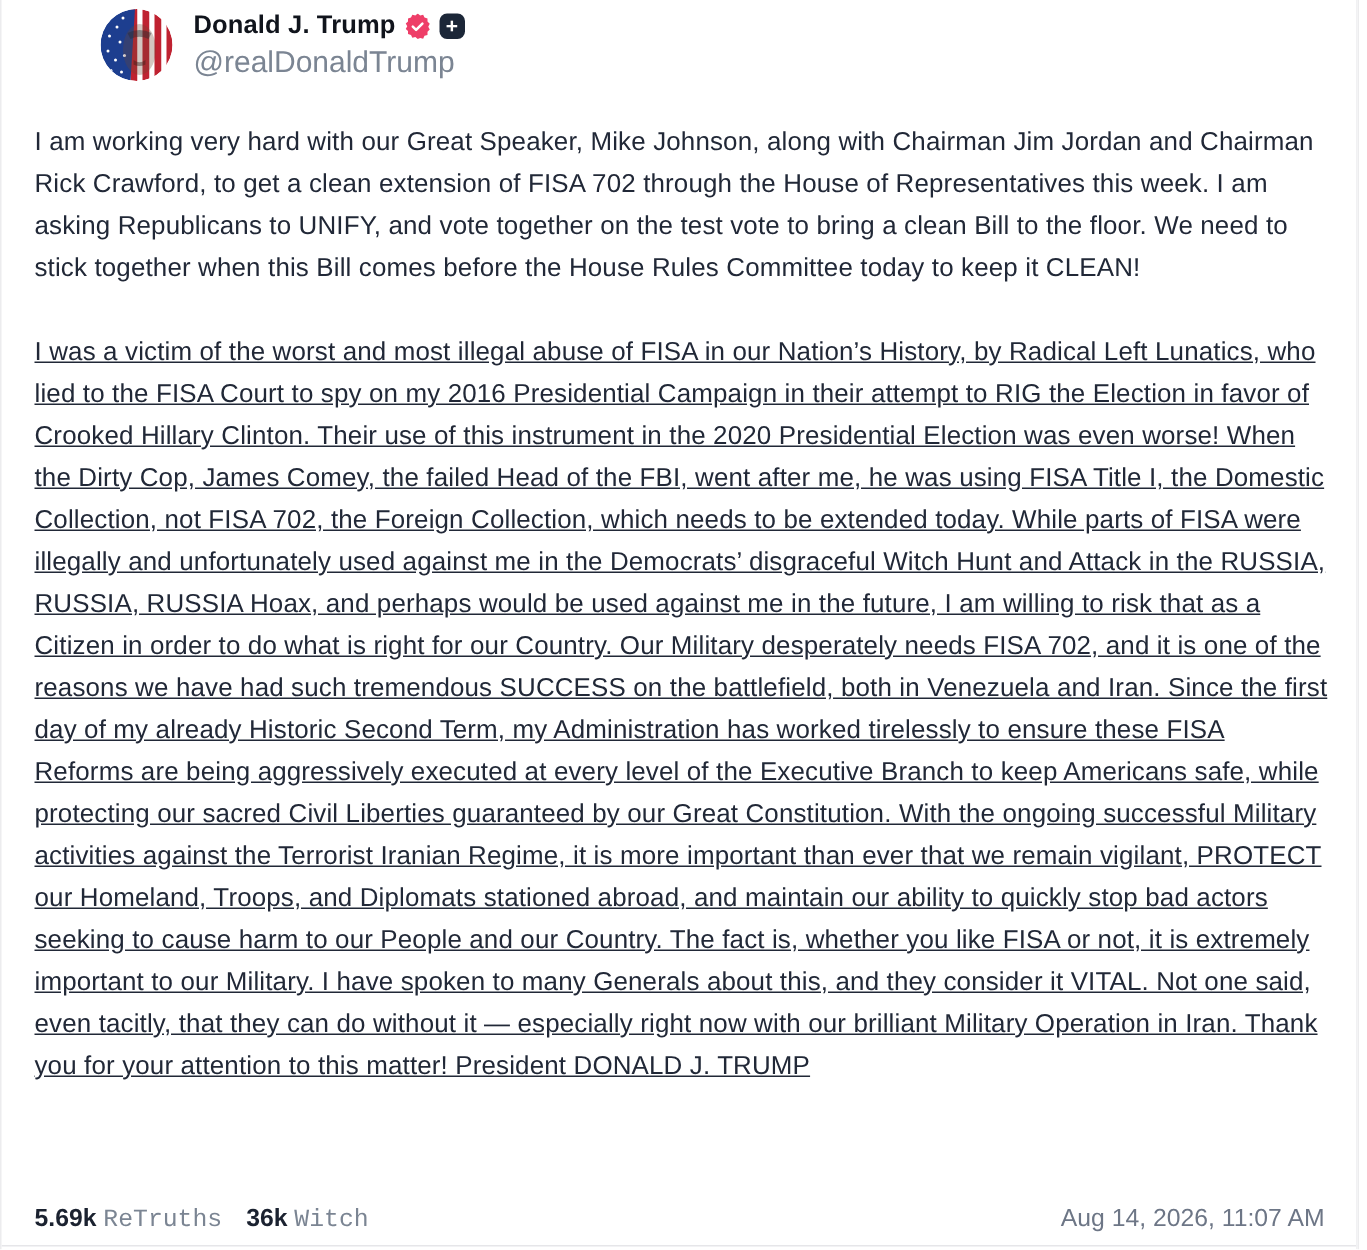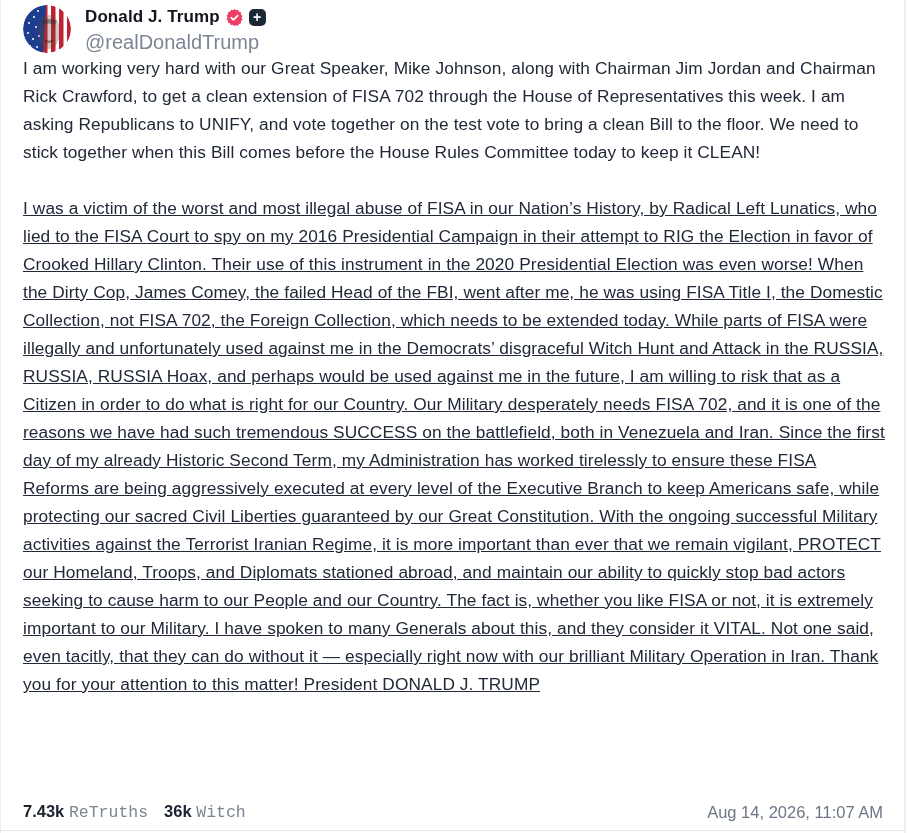--- a/index.html
+++ b/index.html
@@ -17,22 +17,23 @@
     background: #fff;
     border-left: 1px solid #ececee;
     border-right: 1px solid #ececee;
     padding: 0;
     overflow: hidden;
   }
   .edge-line { position:absolute; top:0; right:0; width:1px; height:100%; background:#f1f1f3; }
 
   
   .post-header {
-    display: flex; align-items: center;
+    display: flex; align-items: flex-end;
     padding: 4px 7px 0 22px;
+    margin-left: 44px;
   }
   .avatar {
     width: 48px; height: 48px; border-radius: 50%;
     overflow: hidden; flex: 0 0 48px; cursor: pointer;
   }
   .avatar svg { display: block; }
   .id-block { margin-left: 14px; padding-top: 3px; }
   .name-row { display: flex; align-items: center; gap: 6px; }
   .display-name {
     font-weight: 700; font-size: 17px; color: #10141c;
@@ -42,21 +43,21 @@
   .plus-badge {
     width: 17px; height: 17px; border-radius: 5px;
     background: #1c2738; color: #fff;
     display: inline-flex; align-items: center; justify-content: center;
     font-size: 14px; font-weight: 800; line-height: 1;
     padding-bottom: 1px;
   }
   .handle { margin-top: 4px; font-size: 20px; color: #7b8593; cursor: pointer; }
 
   
-  .post-body { padding: 0 20px 0 22px; }
+  .post-body { padding: 0 20px 0 22px; margin-top: 26px; }
   .post-body p {
     margin: 0 0 28px 0;
     font-size: 17.3px; line-height: 28px;
     color: #212837; letter-spacing: 0.1px;
   }
   .post-body p:last-child { margin-bottom: 0; text-decoration: underline; }
 
   
   .post-footer {
     position: absolute; left: 0; right: 0; bottom: 6px;
@@ -128,21 +129,21 @@
     </header>
 
     <div class="post-body">
       <p>I am working very hard with our Great Speaker, Mike Johnson, along with Chairman Jim Jordan and Chairman Rick Crawford, to get a clean extension of FISA 702 through the House of Representatives this week. I am asking Republicans to UNIFY, and vote together on the test vote to bring a clean Bill to the floor. We need to stick together when this Bill comes before the House Rules Committee today to keep it CLEAN!</p>
       <p>I was a victim of the worst and most illegal abuse of FISA in our Nation’s History, by Radical Left Lunatics, who lied to the FISA Court to spy on my 2016 Presidential Campaign in their attempt to RIG the Election in favor of Crooked Hillary Clinton. Their use of this instrument in the 2020 Presidential Election was even worse! When the Dirty Cop, James Comey, the failed Head of the FBI, went after me, he was using FISA Title I, the Domestic Collection, not FISA 702, the Foreign Collection, which needs to be extended today. While parts of FISA were illegally and unfortunately used against me in the Democrats’ disgraceful Witch Hunt and Attack in the RUSSIA, RUSSIA, RUSSIA Hoax, and perhaps would be used against me in the future, I am willing to risk that as a Citizen in order to do what is right for our Country. Our Military desperately needs FISA 702, and it is one of the reasons we have had such tremendous SUCCESS on the battlefield, both in Venezuela and Iran. Since the first day of my already Historic Second Term, my Administration has worked tirelessly to ensure these FISA Reforms are being aggressively executed at every level of the Executive Branch to keep Americans safe, while protecting our sacred Civil Liberties guaranteed by our Great Constitution. With the ongoing successful Military activities against the Terrorist Iranian Regime, it is more important than ever that we remain vigilant, PROTECT our Homeland, Troops, and Diplomats stationed abroad, and maintain our ability to quickly stop bad actors seeking to cause harm to our People and our Country. The fact is, whether you like FISA or not, it is extremely important to our Military. I have spoken to many Generals about this, and they consider it VITAL. Not one said, even tacitly, that they can do without it — especially right now with our brilliant Military Operation in Iran. Thank you for your attention to this matter! President DONALD J. TRUMP</p>
     </div>
 
     <footer class="post-footer">
       <div class="stats">
         <span class="stat">
-          <b>7.43k</b>
+          <b>5.69k</b>
           <span class="muted">ReTruths</span>
         </span>
         <span class="stat">
           <b>36k</b>
           <span class="muted">Witch</span>
         </span>
       </div>
       <div class="timestamp">Aug 14, 2026, 11:07 AM</div>
     </footer>
 

